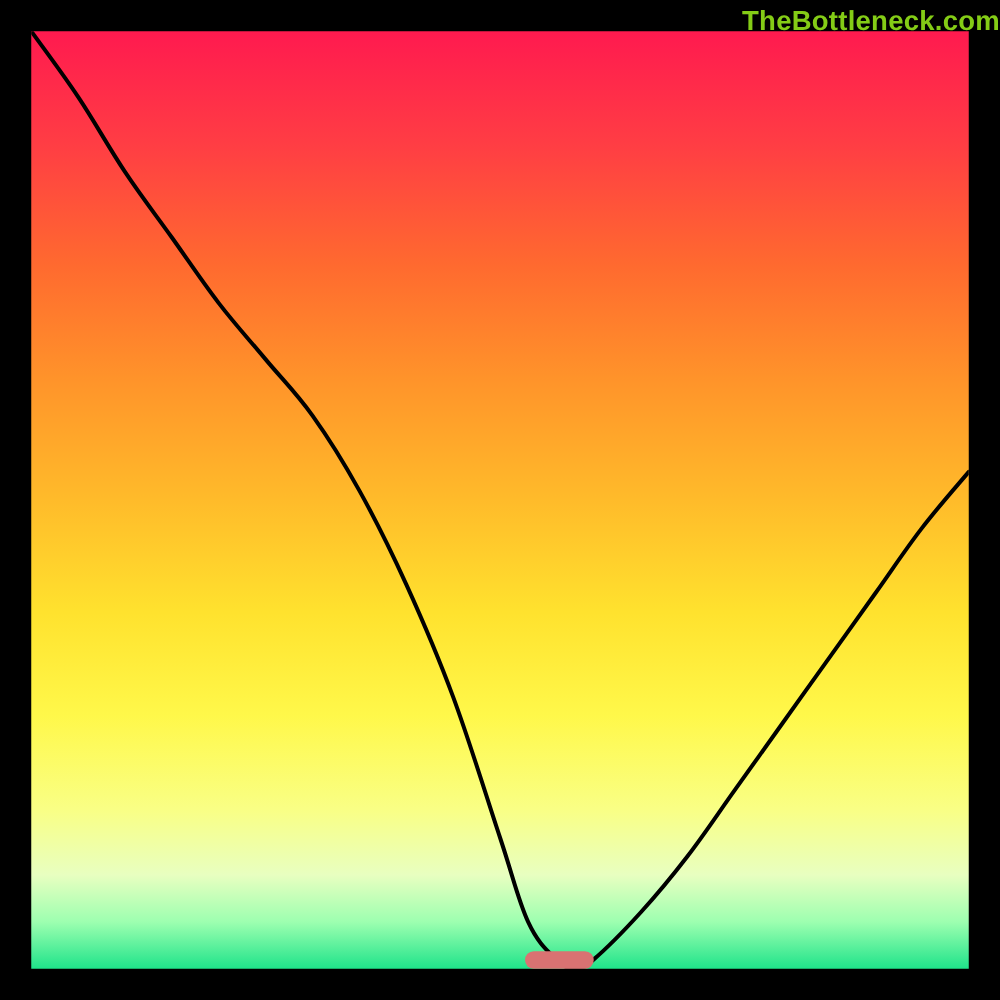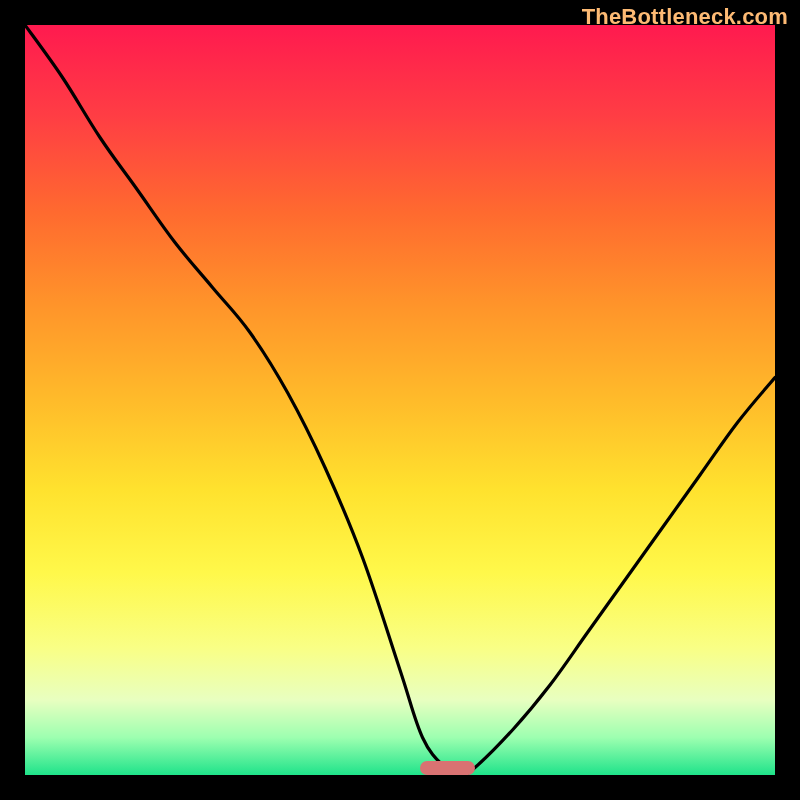--- a/index.html
+++ b/index.html
@@ -45,25 +45,25 @@
   .bottom-marker {
     position: absolute;
     width: 55px;
     height: 14px;
     border-radius: 7px;
     background: #d97272;
   }
   .attribution {
     position: absolute;
     top: 4px;
-    right: 12px;
+    right: 0;
     font-family: Arial, Helvetica, sans-serif;
     font-size: 22px;
     font-weight: 600;
-    color: #fdba74;
+    color: #84cc16;
     letter-spacing: 0.2px;
   }
 </style>
 </head>
 <body>
 
 <div class="stage">
 
   <div class="plot-area">
     <svg class="curve" viewBox="0 0 750 750" preserveAspectRatio="none">

